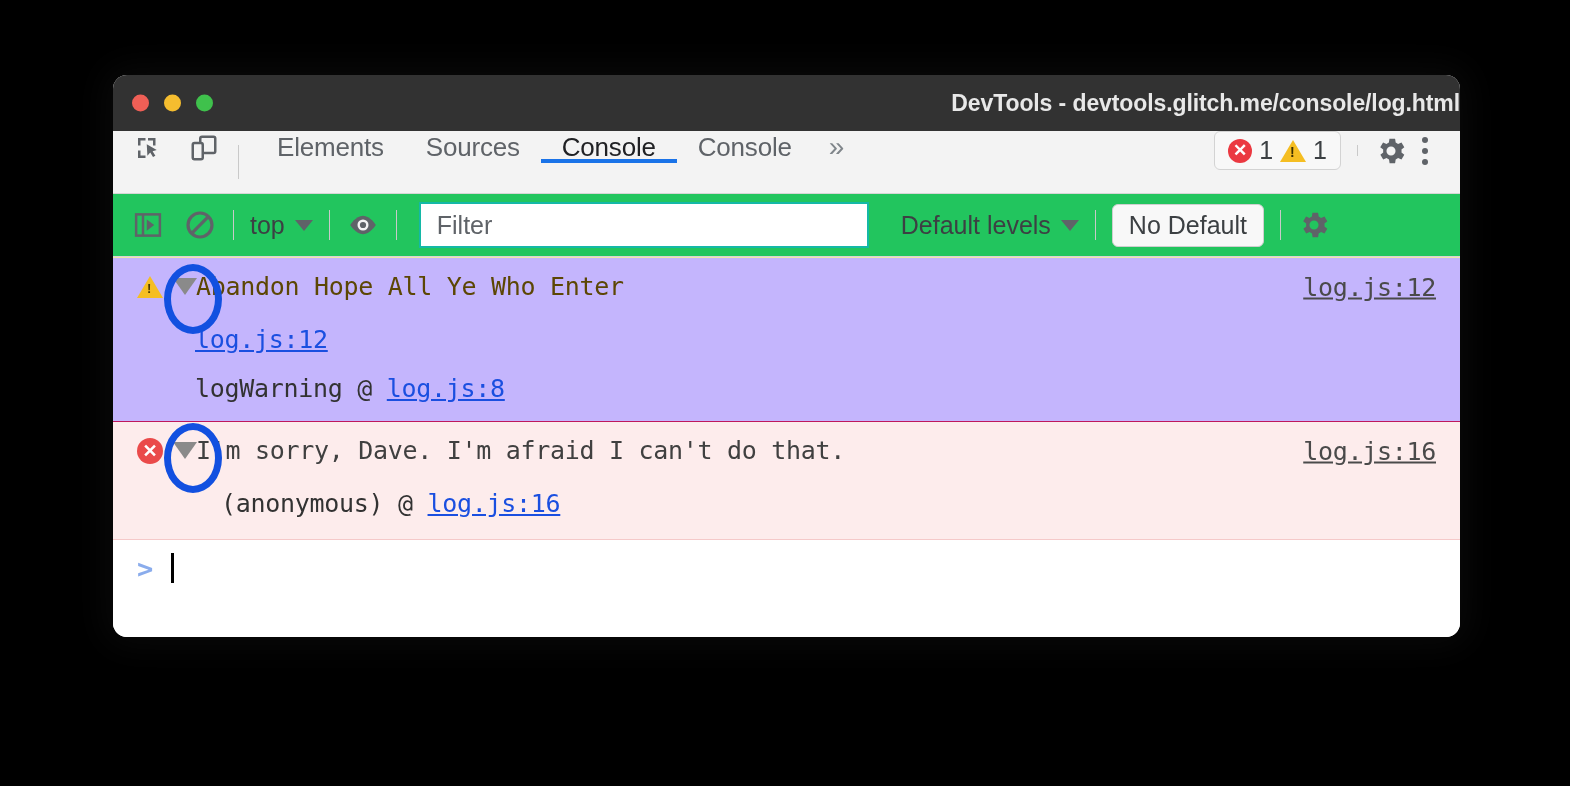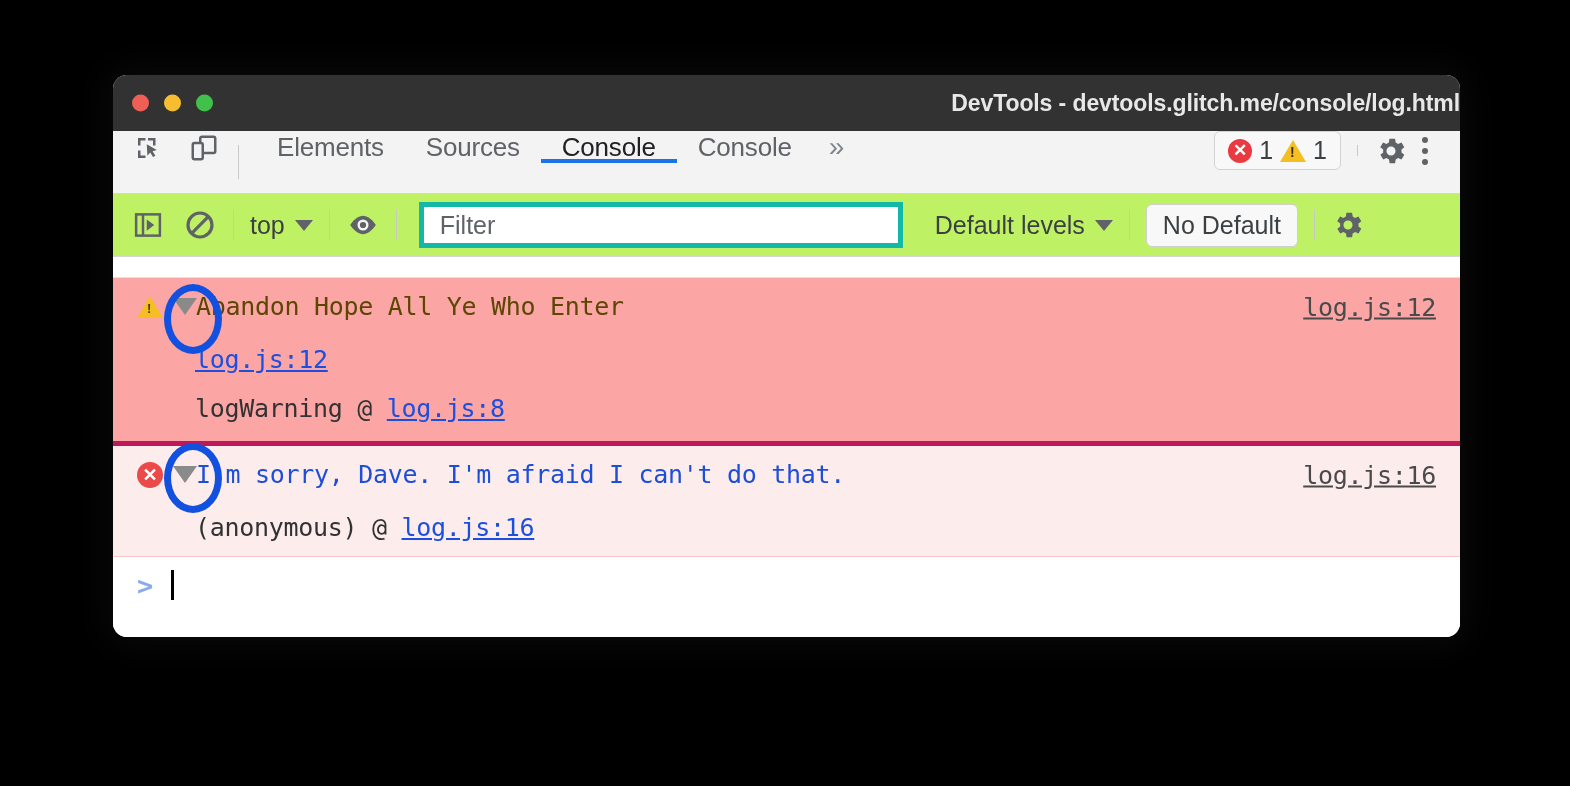--- a/index.html
+++ b/index.html
@@ -178,21 +178,21 @@
     padding: 0 14px;
   }
   .kebab span {
     width: 6px; height: 6px; border-radius: 50%;
     background: #5f6368;
   }
 
   
   #console-toolbar {
     height: 62px;
-    background: #bef264;
+    background: #22c55e;
     border-bottom: 1px solid #d6d6d6;
     display: flex;
     align-items: center;
     padding: 0 18px;
   }
   .ct-sep {
     width: 1px;
     height: 30px;
     background: #c9c9c9;
     margin: 0 16px;
@@ -206,25 +206,25 @@
     white-space: nowrap;
   }
   .caret {
     width: 0; height: 0;
     border-left: 9px solid transparent;
     border-right: 9px solid transparent;
     border-top: 11px solid #5f6368;
   }
   #filter-box {
     flex: 0 0 auto;
-    width: 484px;
+    width: 450px;
     height: 46px;
     margin-left: 6px;
     background: #ffffff;
-    border: 5px solid #14b8a6;
+    border: 2px solid #14b8a6;
     display: flex;
     align-items: center;
     padding: 0 14px;
     box-sizing: border-box;
   }
   #filter-input {
     border: none;
     outline: none;
     width: 100%;
     font-family: "Liberation Sans", sans-serif;
@@ -249,24 +249,23 @@
     background: #ffffff;
     height: 382px;
     position: relative;
   }
 
   .msg-group {
     position: relative;
     box-sizing: border-box;
   }
   .msg-group.warning {
-    background: #fca5a5;
+    background: #c4b5fd;
     border-top: 1px solid #f0e6a8;
-    border-bottom: 5px solid #be185d;
-    margin-top: 20px;
+    border-bottom: 1px solid #be185d;
   }
   .msg-group.error {
     background: #fdecec;
     border-bottom: 1px solid #f5c9c9;
   }
 
   .msg-head {
     position: relative;
     display: flex;
     align-items: center;
@@ -318,21 +317,21 @@
   }
 
   .msg-text {
     font-family: "DejaVu Sans Mono", monospace;
     font-size: 25px;
     letter-spacing: -0.3px;
     white-space: pre;
     margin-left: -4px;
   }
   .msg-text.warning { color: #5c4604; }
-  .msg-text.error   { color: #1d4ed8; }
+  .msg-text.error   { color: #404040; }
 
   .msg-source {
     position: absolute;
     right: 24px;
     top: 50%;
     transform: translateY(-50%);
     font-family: "DejaVu Sans Mono", monospace;
     font-size: 25px;
     color: #4a4a4a;
     text-decoration: underline;
@@ -546,21 +545,21 @@
         <div class="msg-head">
           <div class="msg-level-icon">
             <span class="icon-err-dot">✕</span>
           </div>
           <div class="disclosure">
             <span class="tri"></span>
           </div>
           <div class="msg-text error">I'm sorry, Dave. I'm afraid I can't do that.</div>
           <div class="msg-source">log.js:16</div>
         </div>
-        <div class="stack-frame" style="padding-bottom:4px;">
+        <div class="stack-frame" style="padding-bottom:11px;margin-left:26px;">
           <span>(anonymous) @ </span>
           <span class="link">log.js:16</span>
         </div>
       </div>
 
       <div id="prompt-row">
         <div id="prompt-arrow">&gt;</div>
         <div id="prompt-caret"></div>
       </div>
 

